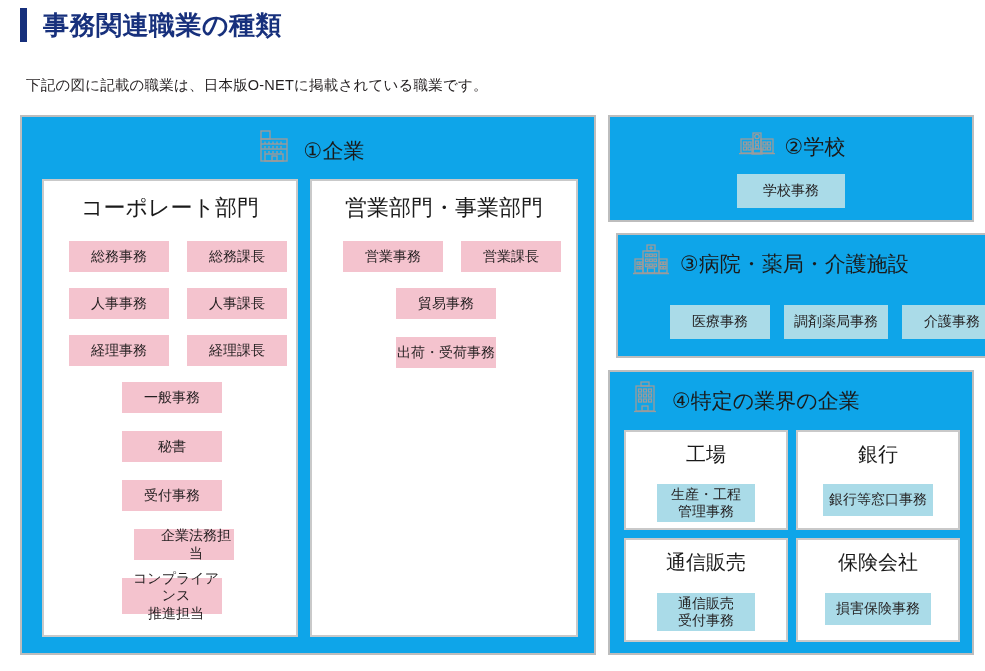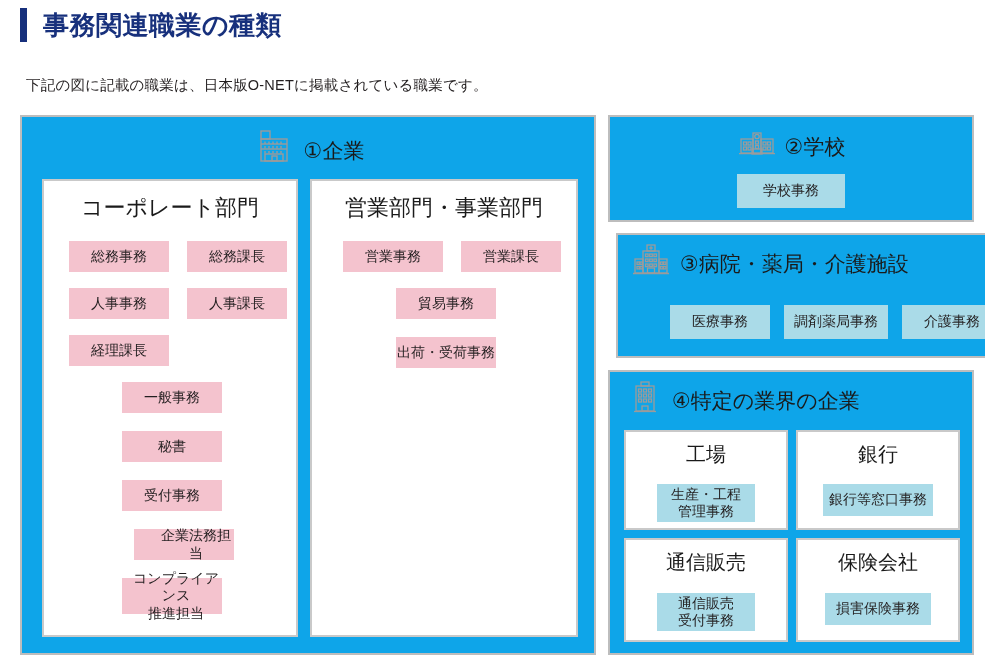--- a/index.html
+++ b/index.html
@@ -101,20 +101,21 @@
     </div>
 
     <div class="subbox" style="left:20px;top:62px;width:256px;height:458px;">
       <div class="subbox-title" style="font-size:22px;margin-top:12px;">コーポレート部門</div>
 
       <div class="grid2" style="left:25px;top:60px;">
         <div class="chip pink chip-w">総務事務</div>
         <div class="chip pink chip-w">総務課長</div>
         <div class="chip pink chip-w">人事事務</div>
         <div class="chip pink chip-w">人事課長</div>
+        <div class="chip pink chip-w">経理事務</div>
         <div class="chip pink chip-w">経理課長</div>
       </div>
 
       <div class="chip pink chip-center" style="left:78px;top:201px;">一般事務</div>
       <div class="chip pink chip-center" style="left:78px;top:250px;">秘書</div>
       <div class="chip pink chip-center" style="left:78px;top:299px;">受付事務</div>
       <div class="chip pink chip-center" style="left:90px;top:348px;padding-left:24px;">企業法務担当</div>
       <div class="chip pink chip-center" style="left:78px;top:397px;height:36px;flex-direction:column;padding-left:8px;">
         <span>コンプライアンス</span>
         <span>推進担当</span>

